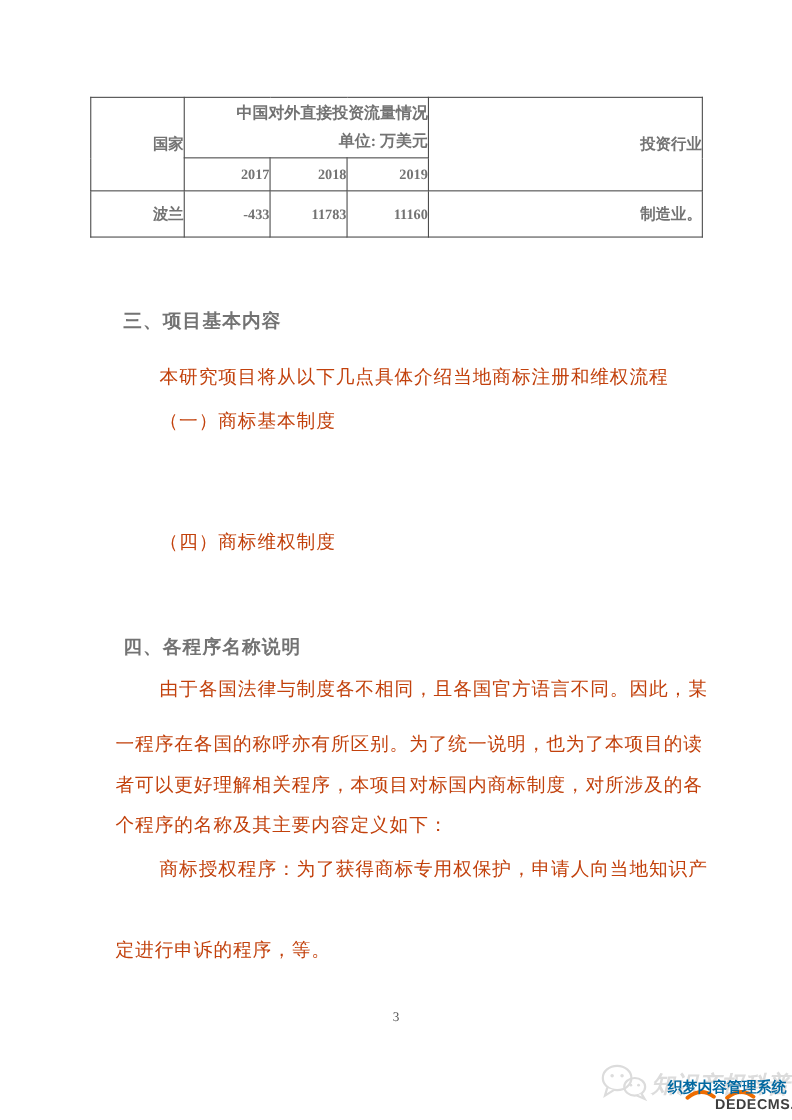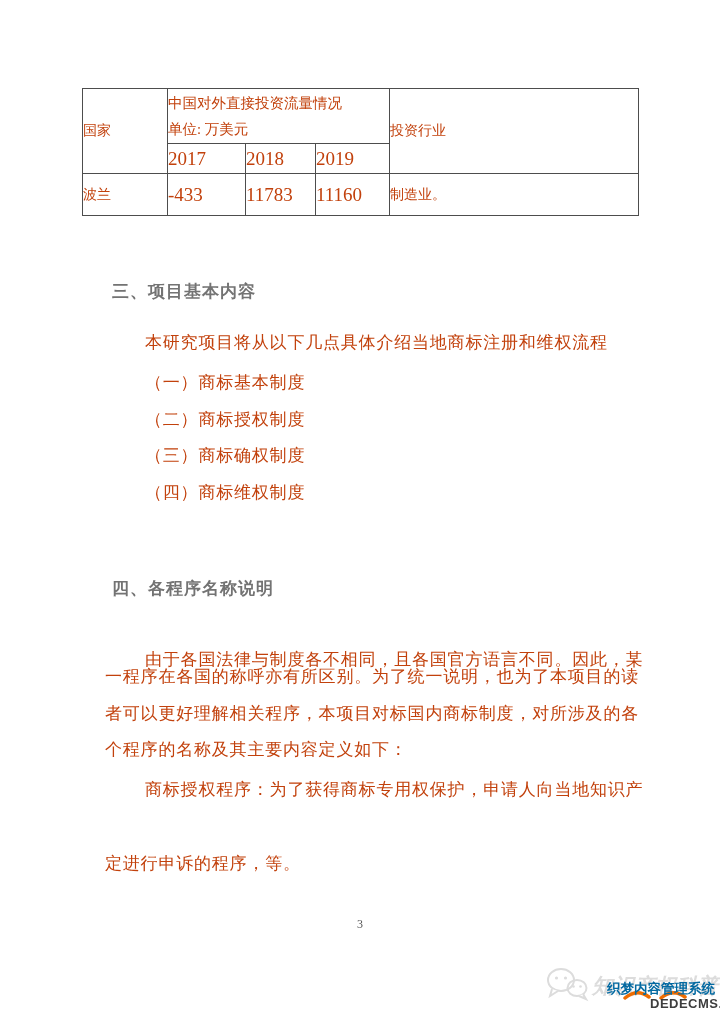--- a/index.html
+++ b/index.html
@@ -8,25 +8,25 @@
     overflow:hidden;
     font-family:"Liberation Serif","DejaVu Serif",serif;
     color:#262626;
   }
   
   .invest-table{
     position:absolute;left:82px;top:88px;width:556px;
     border-collapse:collapse;table-layout:fixed;
   }
   .invest-table td{
-    border:1px solid #4d4d4d;text-align:left;vertical-align:middle;
-    font-size:14px;color:#c2410c;padding:0;
+    border:1px solid #4d4d4d;text-align:right;vertical-align:middle;
+    font-size:14px;color:#737373;padding:0;font-weight:bold;
   }
   .invest-table .flow-title{line-height:26px;font-size:14.5px;}
-  .invest-table .year-cell,.invest-table .num-cell{font-size:19px;}
+  .invest-table .year-cell,.invest-table .num-cell{font-size:13px;}
   
   .heading{
     position:absolute;left:112px;
     font-family:"Liberation Sans","DejaVu Sans",sans-serif;
     font-weight:bold;font-size:17px;color:#737373;letter-spacing:1px;
     white-space:nowrap;
   }
   .bodyline{
     position:absolute;font-size:17px;letter-spacing:0.8px;
     white-space:nowrap;color:#c2410c;
@@ -91,26 +91,24 @@
       <td class="num-cell">11783</td>
       <td class="num-cell">11160</td>
       <td>制造业。</td>
     </tr>
   </tbody>
     </table>
 
   <div class="heading" style="top:280px">三、项目基本内容</div>
   <div class="bodyline indent" style="top:331px">本研究项目将从以下几点具体介绍当地商标注册和维权流程</div>
   <div class="bodyline indent" style="top:371px">（一）商标基本制度</div>
-  <div class="bodyline indent" style="top:408px">（二）商标授权制度</div>
-  <div class="bodyline indent" style="top:444px">（三）商标确权制度</div>
   <div class="bodyline indent" style="top:481px">（四）商标维权制度</div>
 
   <div class="heading" style="top:577px">四、各程序名称说明</div>
-  <div class="bodyline indent" style="top:648px">由于各国法律与制度各不相同，且各国官方语言不同。因此，某</div>
+  <div class="bodyline indent" style="top:615px">由于各国法律与制度各不相同，且各国官方语言不同。因此，某</div>
   <div class="bodyline flush" style="top:665px">一程序在各国的称呼亦有所区别。为了统一说明，也为了本项目的读</div>
   <div class="bodyline flush" style="top:738px">个程序的名称及其主要内容定义如下：</div>
   <div class="bodyline flush" style="top:702px">者可以更好理解相关程序，本项目对标国内商标制度，对所涉及的各</div>
   <div class="bodyline indent" style="top:778px">商标授权程序：为了获得商标专用权保护，申请人向当地知识产</div>
   <div class="bodyline flush" style="top:852px">定进行申诉的程序，等。</div>
 
   <div class="pagenum">3</div>
 
   <div>
     <span class="wm-wechat">

